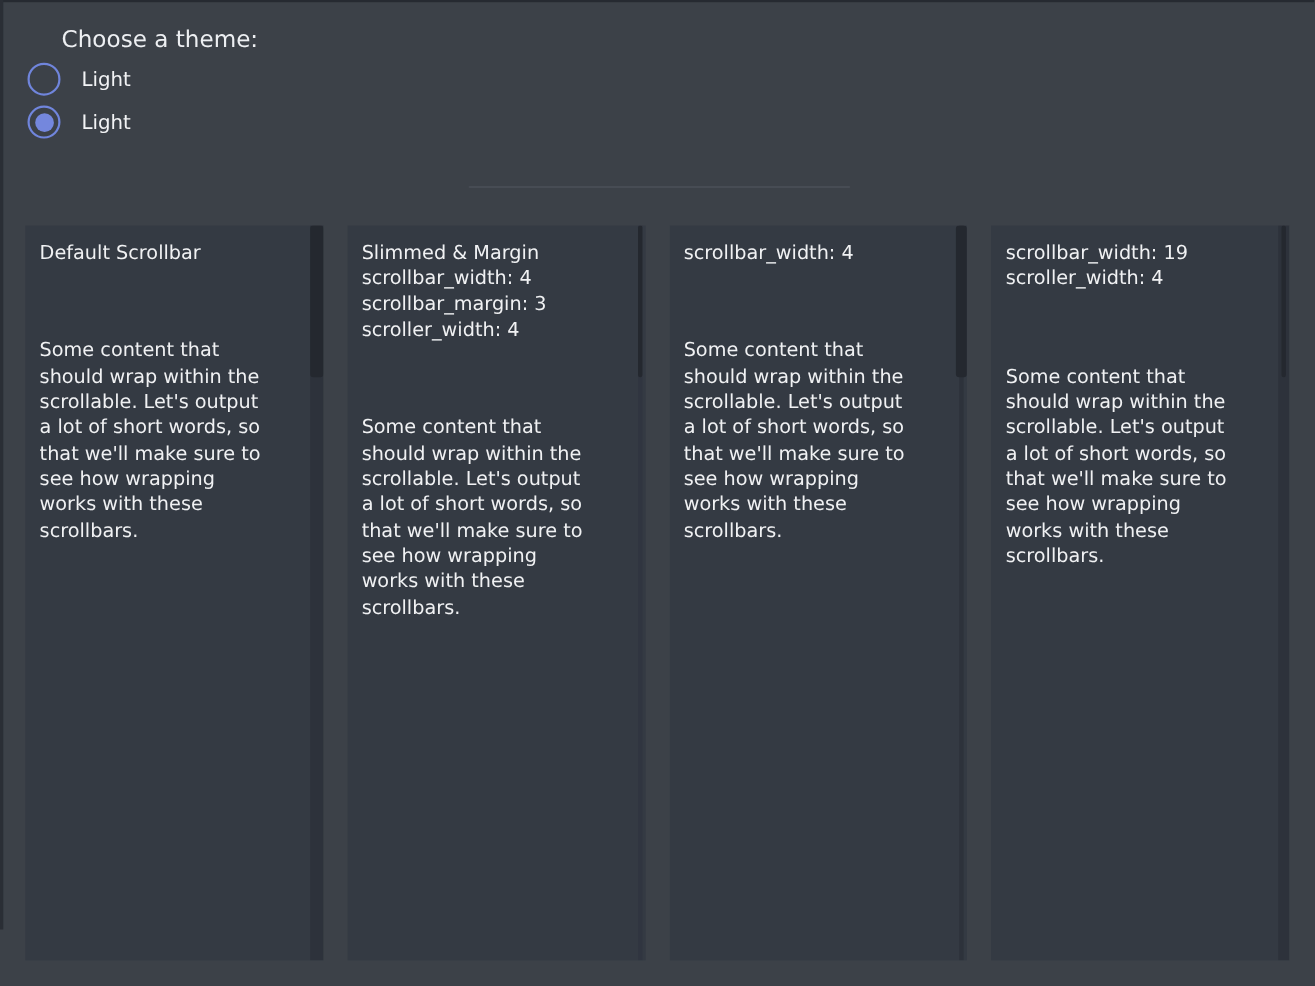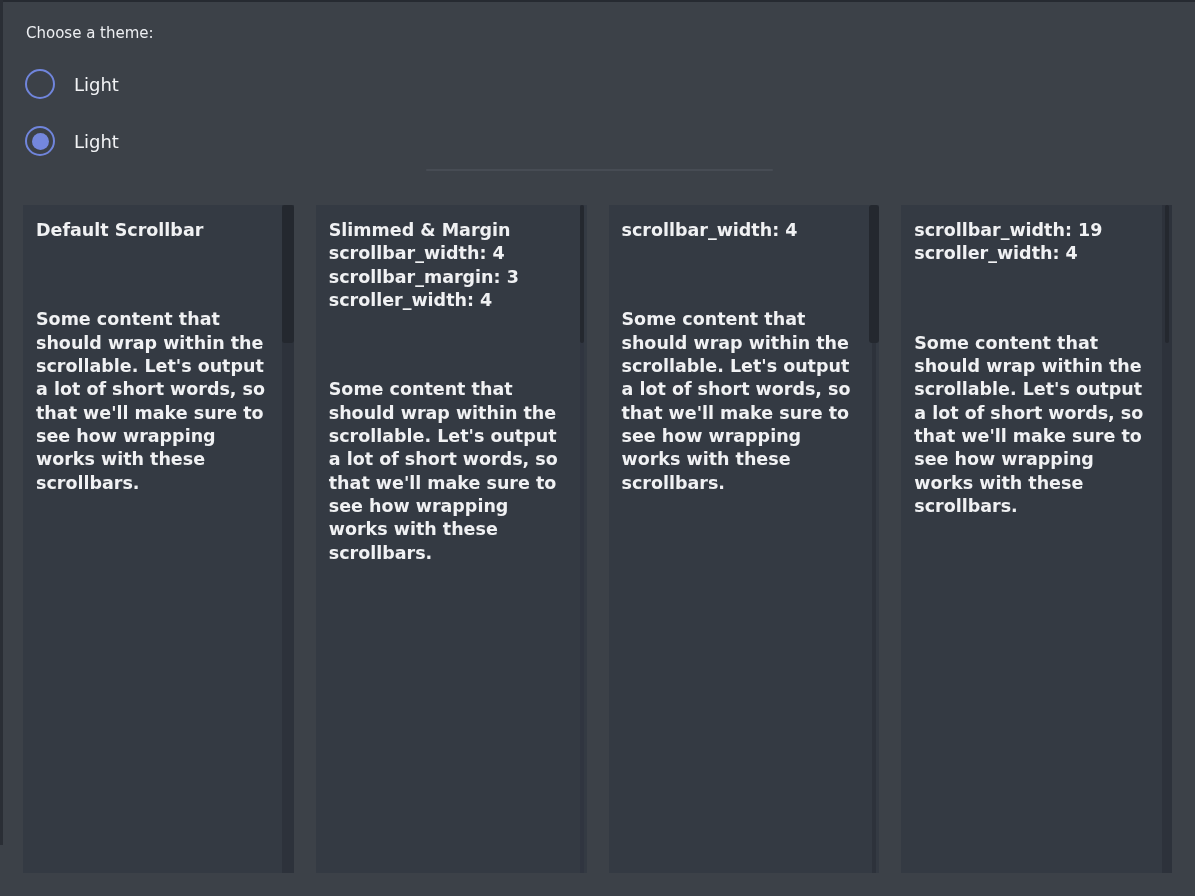--- a/index.html
+++ b/index.html
@@ -16,24 +16,24 @@
     position: absolute; top: 0; left: 0; right: 0; height: 2px;
     background: #262A31;
   }
   .left-edge {
     position: absolute; top: 0; left: 0; width: 3px; height: 845px;
     background: #2A2E35;
   }
 
   
   .theme-section { position: absolute; top: 24px; left: 26px; }
-  .theme-label { font-size: 15px; color: #EDEFF2; }
+  .theme-label { font-size: 21px; color: #EDEFF2; margin-left: 30px; }
   .radio-row {
     display: flex; align-items: center;
-    height: 30px; margin-top: 27px; margin-left: -1px;
+    height: 30px; margin-top: 9px; margin-left: -1px;
     cursor: default;
   }
   .radio-circle {
     width: 30px; height: 30px; border-radius: 50%;
     border: 2px solid #7085DC;
     display: flex; align-items: center; justify-content: center;
     flex: none;
   }
   .radio-dot { width: 17px; height: 17px; border-radius: 50%; background: transparent; }
   .radio-row.selected .radio-dot { background: #7487DD; }
@@ -48,21 +48,21 @@
   .panels {
     position: absolute; top: 205px; left: 23px; right: 23px; height: 668px;
     display: flex; gap: 22px;
   }
   .panel {
     flex: 1 1 0;
     background: #343A43;
     position: relative;
     overflow: hidden;
   }
-  .panel-content { padding: 14px 18px 14px 13px; font-weight: bold; }
+  .panel-content { padding: 14px 18px 14px 13px; }
   .panel-title, .panel-param {
     font-size: 17.5px; line-height: 23.33px; color: #F0F1F3;
     white-space: nowrap;
   }
   .panel-body {
     margin-top: 66px;
     font-size: 17.5px; line-height: 23.33px; color: #F0F1F3;
     white-space: pre-line;
   }
 

